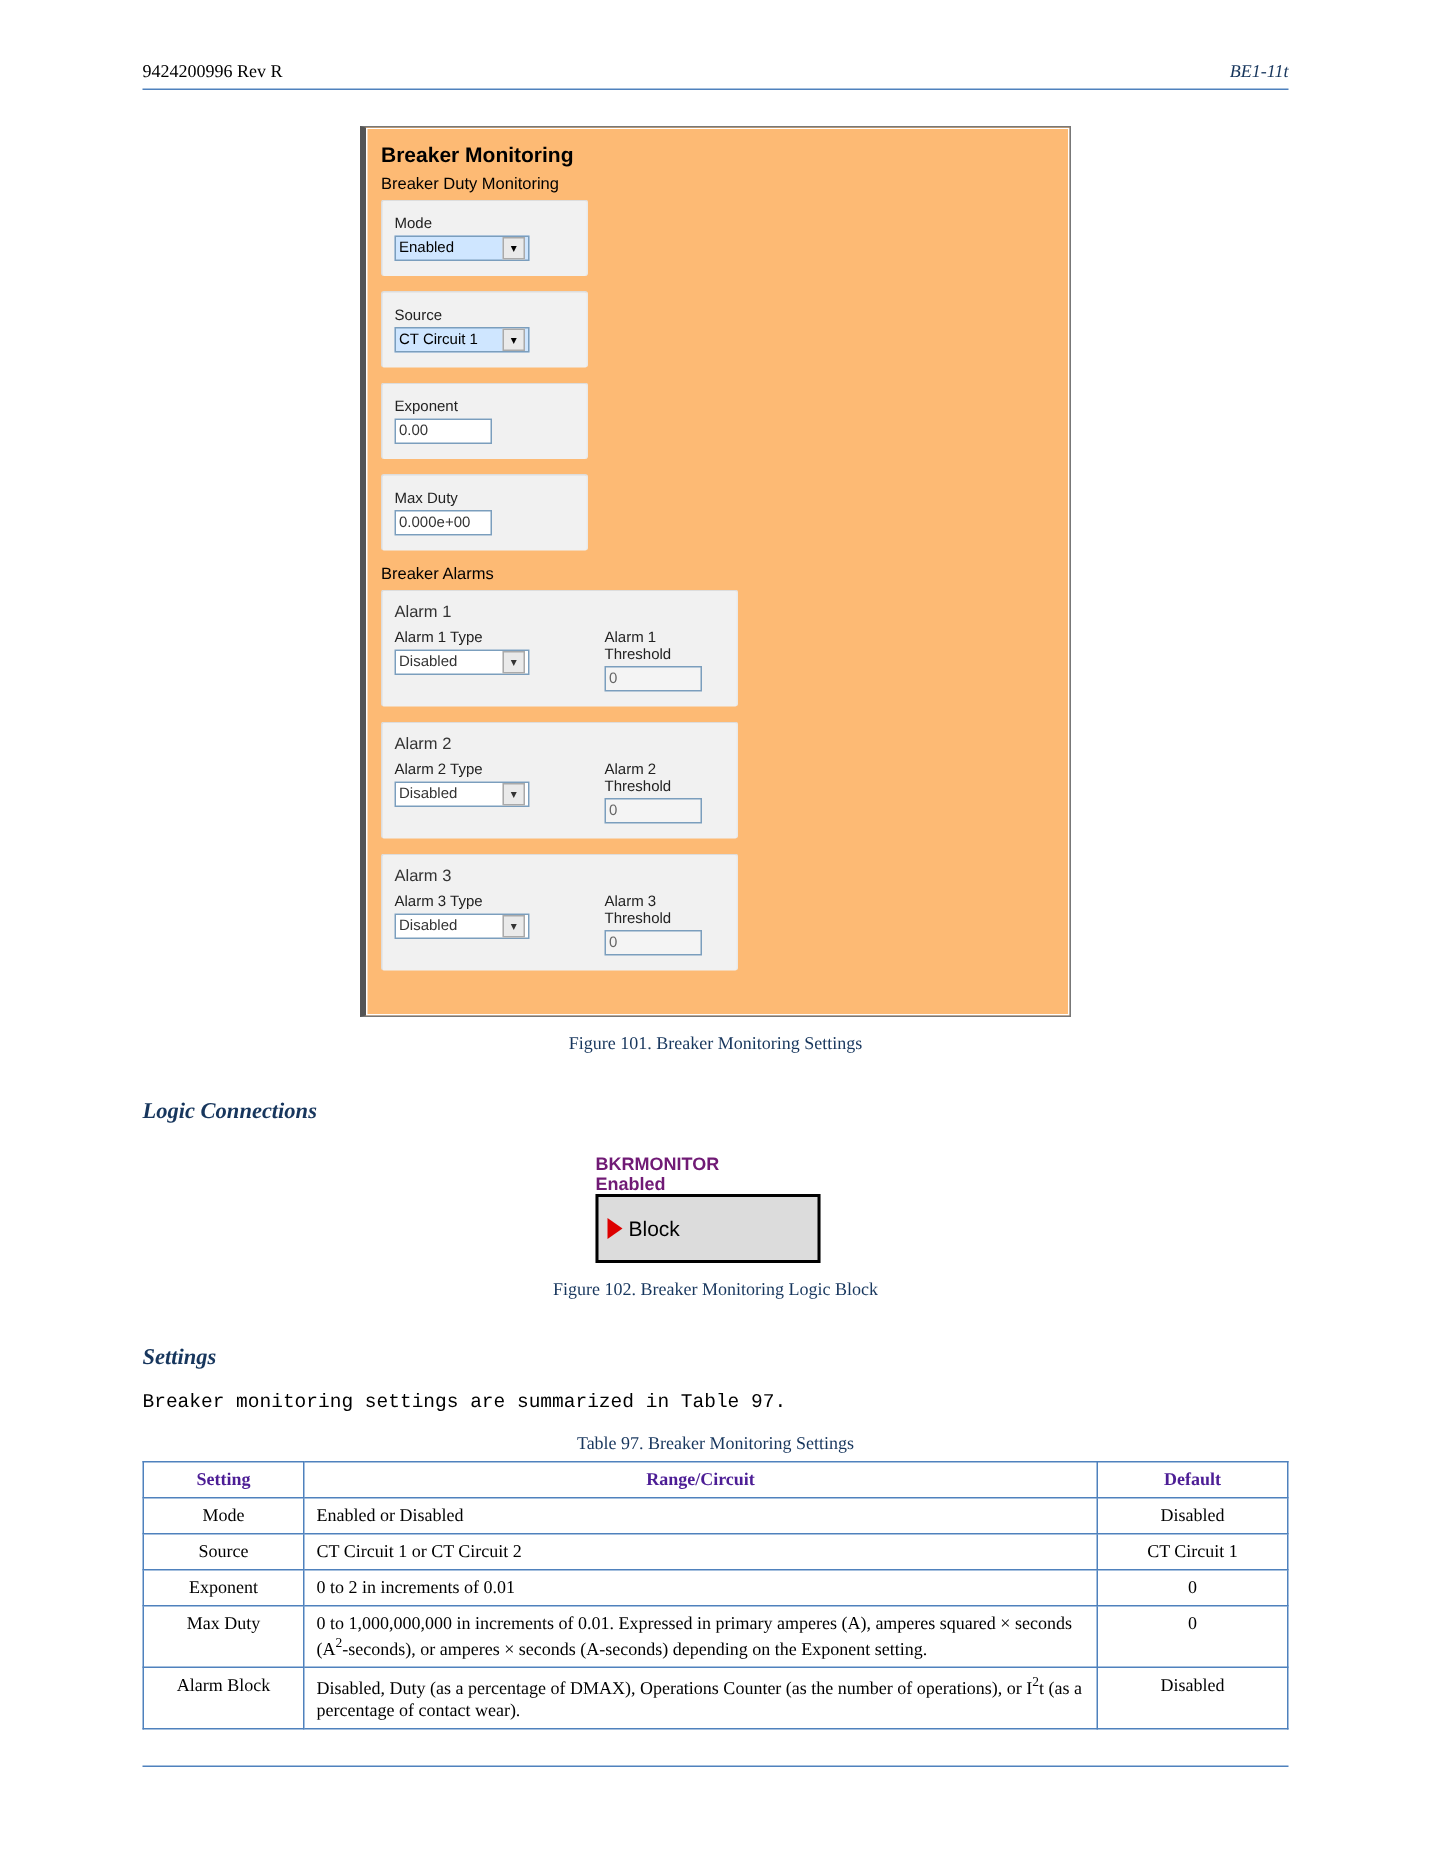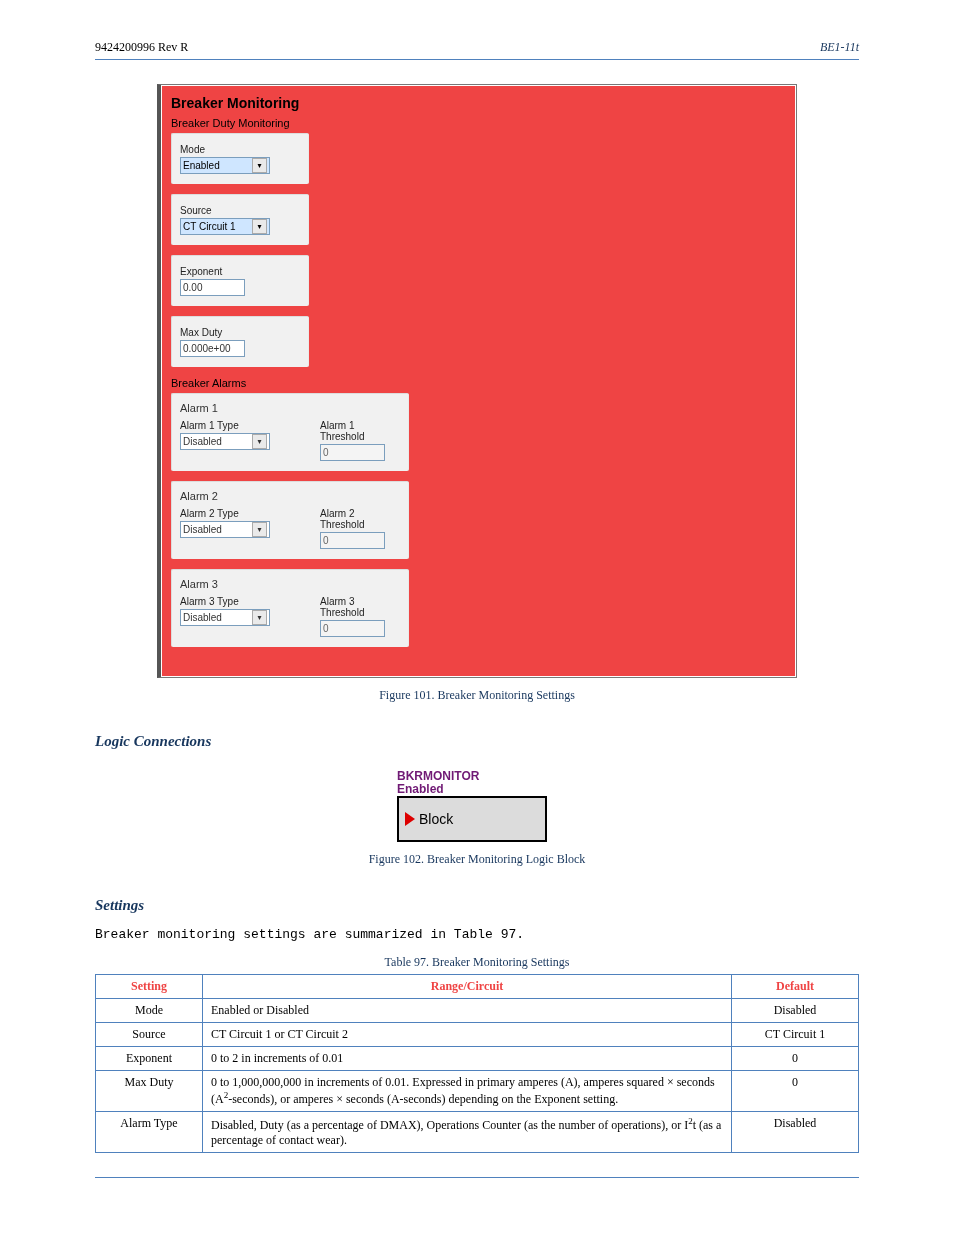--- a/index.html
+++ b/index.html
@@ -34,24 +34,24 @@
   }
   hr.rule-bottom {
     border: none;
     border-top: 1px solid #4f81bd;
     margin: 24px 0 4px 0;
   }
 
   
   .win {
     margin: 0 auto 0 auto;
-    width: 640px;
+    width: 474px;
     border: 1px solid #777;
     border-left: 4px solid #555;
-    background: #ef4444;
+    background: #fdba74;
     padding: 10px 10px 20px 10px;
     box-sizing: border-box;
     font-size: 10.5px;
     color: #333;
     box-shadow: 0 0 0 1px #fff inset;
   }
   .win h2 {
     font-size: 14px;
     font-weight: bold;
     margin: 0 0 6px 0;
@@ -188,21 +188,21 @@
     font-size: 12px;
   }
   table.settings th, table.settings td {
     border: 1px solid #4f81bd;
     padding: 4px 8px;
     vertical-align: top;
   }
   table.settings th {
     text-align: center;
     font-weight: bold;
-    color: #ef4444;
+    color: #4c1d95;
     background: #fff;
   }
   .desc { text-align: left; }
   table.settings sup { font-size: 9px; }
 </style>
 </head>
 <body>
 
 <div class="page">
 
@@ -351,21 +351,21 @@
         <td style="text-align:center;">Exponent</td>
         <td class="desc">0 to 2 in increments of 0.01</td>
         <td style="text-align:center;">0</td>
       </tr>
       <tr>
         <td style="text-align:center;">Max Duty</td>
         <td class="desc">0 to 1,000,000,000 in increments of 0.01. Expressed in primary amperes (A), amperes squared × seconds (A<sup>2</sup>-seconds), or amperes × seconds (A-seconds) depending on the Exponent setting.</td>
         <td style="text-align:center;">0</td>
       </tr>
       <tr>
-        <td style="text-align:center;">Alarm Type</td>
+        <td style="text-align:center;">Alarm Block</td>
         <td class="desc">Disabled, Duty (as a percentage of DMAX), Operations Counter (as the number of operations), or I<sup>2</sup>t (as a percentage of contact wear).</td>
         <td style="text-align:center;">Disabled</td>
       </tr>
     </tbody>
   </table>
 
   <hr class="rule-bottom">
 
 </div>
 

